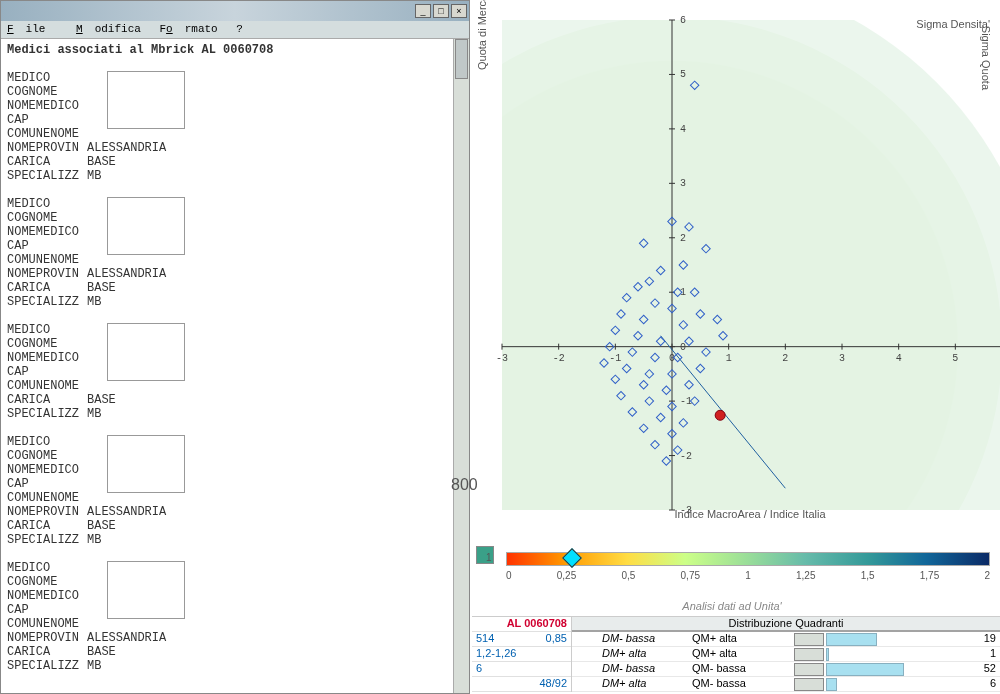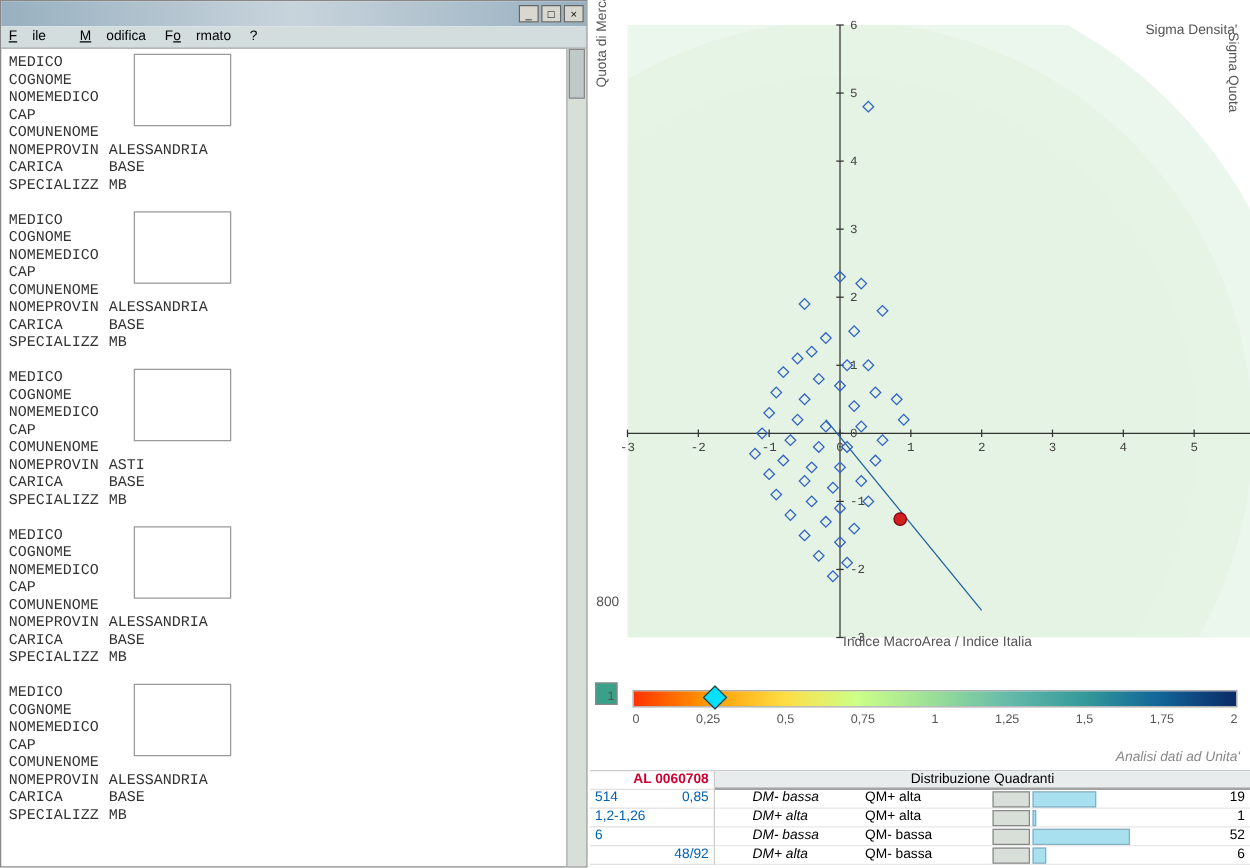--- a/index.html
+++ b/index.html
@@ -2,51 +2,51 @@
 <html><head>
 <meta charset="utf-8">
 <style>
 * { margin: 0; padding: 0; box-sizing: border-box; }
 body { font-family: "Courier New", monospace; font-size: 11px; background: #fff; width: 1000px; height: 694px; position: relative; }
 
 
 .window { position: absolute; left: 0; top: 0; width: 470px; height: 694px; background: #fff; border: 1px solid #888; }
 .titlebar { height: 20px; background: linear-gradient(to right, #98b0c0, #c8d4dc, #98b0c0); display: flex; justify-content: flex-end; align-items: center; padding: 0 2px; }
 .titlebar .wbtn { width: 16px; height: 14px; background: #d8d8d0; border: 1px solid #666; margin-left: 2px; font-size: 9px; line-height: 12px; text-align: center; font-family: Arial, sans-serif; }
-.menubar { height: 18px; background: #d4ddde; border-bottom: 1px solid #aaa; padding: 2px 6px; font-family: Liberation Sans, sans-serif; font-size: 11px; }
+.menubar { height: 18px; background: #d4ddde; border-bottom: 1px solid #aaa; padding: 2px 6px; font-family: Liberation Mono, monospace; font-size: 11px; }
 .menubar span { margin-right: 12px; }
 .menubar .u { text-decoration: underline; }
 .content { padding: 4px 6px; font-family: "Courier New", monospace; font-size: 12px; color: #333; overflow: hidden; height: calc(100% - 38px); position: relative; }
 .heading { font-weight: bold; margin-bottom: 14px; }
 .record { margin-bottom: 14px; position: relative; }
 .record .row { height: 14px; }
 .record .lbl { display: inline-block; width: 80px; }
 .record .val { display: inline-block; }
 .record .photobox { position: absolute; left: 100px; top: 0; width: 78px; height: 58px; border: 1px solid #999; background: #fff; }
 .scrollbar-v { position: absolute; right: 0; top: 38px; bottom: 0; width: 16px; background: #d8ded8; border-left: 1px solid #aaa; }
 .scrollbar-v .thumb { position: absolute; top: 0; left: 1px; right: 1px; height: 40px; background: #c0c8c8; border: 1px solid #888; }
 
 
 .chart-pane { position: absolute; left: 472px; top: 0; right: 0; height: 600px; }
 .chart-pane svg { width: 100%; height: 540px; }
 .axis-label-y { position: absolute; left: 476px; top: 70px; transform: rotate(-90deg); transform-origin: left top; font-family: Arial,sans-serif; font-size: 11px; color: #555; }
 .axis-label-y2 { position: absolute; right: 8px; top: 90px; transform: rotate(90deg); transform-origin: right top; font-family: Arial,sans-serif; font-size: 11px; color: #555; }
 .sigma-d-label { position: absolute; right: 10px; top: 18px; font-family: Arial,sans-serif; font-size: 11px; color: #555; }
 .axis-label-x { position: absolute; left: 600px; top: 508px; width: 300px; text-align: center; font-family: Arial,sans-serif; font-size: 11px; color: #555; }
-.axis-800 { position: absolute; left: 477px; top: 476px; font-family: Arial,sans-serif; font-size: 11px; color: #555; }
+.axis-800 { position: absolute; left: 451px; top: 476px; font-family: Arial,sans-serif; font-size: 16px; color: #555; }
 
 .colorbar-wrap { position: absolute; left: 506px; top: 552px; width: 484px; }
 .colorbar { height: 14px; background: linear-gradient(to right, #ff3300 0%, #ff9900 12%, #ffdd44 25%, #ccff88 37%, #99dd99 50%, #66bbaa 62%, #339999 75%, #116699 87%, #0b2a66 100%); border: 1px solid #aaa; position: relative; }
 .colorbar .marker { position: absolute; top: -2px; left: 12%; width: 14px; height: 14px; transform: rotate(45deg); background: #00e0ff; border: 1px solid #333; }
 .colorbar-ticks { display: flex; justify-content: space-between; font-family: Arial,sans-serif; font-size: 10px; color: #555; margin-top: 4px; }
 .colorbar-start { position: absolute; left: -20px; top: 0; font-family: Arial,sans-serif; font-size: 10px; color: #555; }
 
 
 .bottom-band { position: absolute; left: 472px; right: 0; top: 600px; height: 94px; font-family: Arial,sans-serif; font-size: 11px; }
-.analisi-label { text-align: right; padding-right: 8px; color: #888; font-style: italic; font-size: 11px; height: 16px; }
+.analisi-label { text-align: center; padding-right: 8px; color: #888; font-style: italic; font-size: 11px; height: 16px; }
 .grid-area { display: flex; border-top: 1px solid #ccc; }
 .col-stats { width: 100px; border-right: 1px solid #ccc; }
 .col-stats .cell { height: 15px; padding: 0 4px; text-align: right; border-bottom: 1px solid #e0e0e0; }
 .cell.a { color: #d00030; font-weight: bold; }
 .cell.b { color: #0060b0; }
 .col-quad { flex: 1; }
 .col-quad .hdr { height: 15px; text-align: center; background: #e8ecec; border-bottom: 2px solid #a3a3a3; }
 .col-quad .qrow { display: flex; height: 15px; border-bottom: 1px solid #e8e8e8; }
 .qrow .ql { width: 120px; padding-left: 30px; font-style: italic; }
 .qrow .qr { width: 100px; }
@@ -65,20 +65,21 @@
     <div class="wbtn">□</div>
     <div class="wbtn">×</div>
   </div>
   <div class="menubar">
     <span><span class="u">F</span><span>ile</span></span>
     <span><span class="u">M</span>odifica</span>
     <span>F<span class="u">o</span>rmato</span>
     <span>?</span>
   </div>
   <div class="content">
+    <div class="heading">Medici associati al Mbrick AL 0060708</div>
     <div id="records">
         <div class="record">
           <div class="photobox"></div>
           <div class="row"><span class="lbl">MEDICO</span><span class="val"></span></div>
           <div class="row"><span class="lbl">COGNOME</span><span class="val"></span></div>
           <div class="row"><span class="lbl">NOMEMEDICO</span><span class="val"></span></div>
           <div class="row"><span class="lbl">CAP</span><span class="val"></span></div>
           <div class="row"><span class="lbl">COMUNENOME</span><span class="val"></span></div>
           <div class="row"><span class="lbl">NOMEPROVIN</span><span class="val">ALESSANDRIA</span></div>
           <div class="row"><span class="lbl">CARICA</span><span class="val">BASE</span></div>
@@ -95,21 +96,20 @@
           <div class="row"><span class="lbl">CARICA</span><span class="val">BASE</span></div>
           <div class="row"><span class="lbl">SPECIALIZZ</span><span class="val">MB</span></div>
         </div>
         <div class="record">
           <div class="photobox"></div>
           <div class="row"><span class="lbl">MEDICO</span><span class="val"></span></div>
           <div class="row"><span class="lbl">COGNOME</span><span class="val"></span></div>
           <div class="row"><span class="lbl">NOMEMEDICO</span><span class="val"></span></div>
           <div class="row"><span class="lbl">CAP</span><span class="val"></span></div>
           <div class="row"><span class="lbl">COMUNENOME</span><span class="val"></span></div>
-          <div class="row"><span class="lbl">NOMEPROVIN</span><span class="val">ASTI</span></div>
           <div class="row"><span class="lbl">CARICA</span><span class="val">BASE</span></div>
           <div class="row"><span class="lbl">SPECIALIZZ</span><span class="val">MB</span></div>
         </div>
         <div class="record">
           <div class="photobox"></div>
           <div class="row"><span class="lbl">MEDICO</span><span class="val"></span></div>
           <div class="row"><span class="lbl">COGNOME</span><span class="val"></span></div>
           <div class="row"><span class="lbl">NOMEMEDICO</span><span class="val"></span></div>
           <div class="row"><span class="lbl">CAP</span><span class="val"></span></div>
           <div class="row"><span class="lbl">COMUNENOME</span><span class="val"></span></div>

